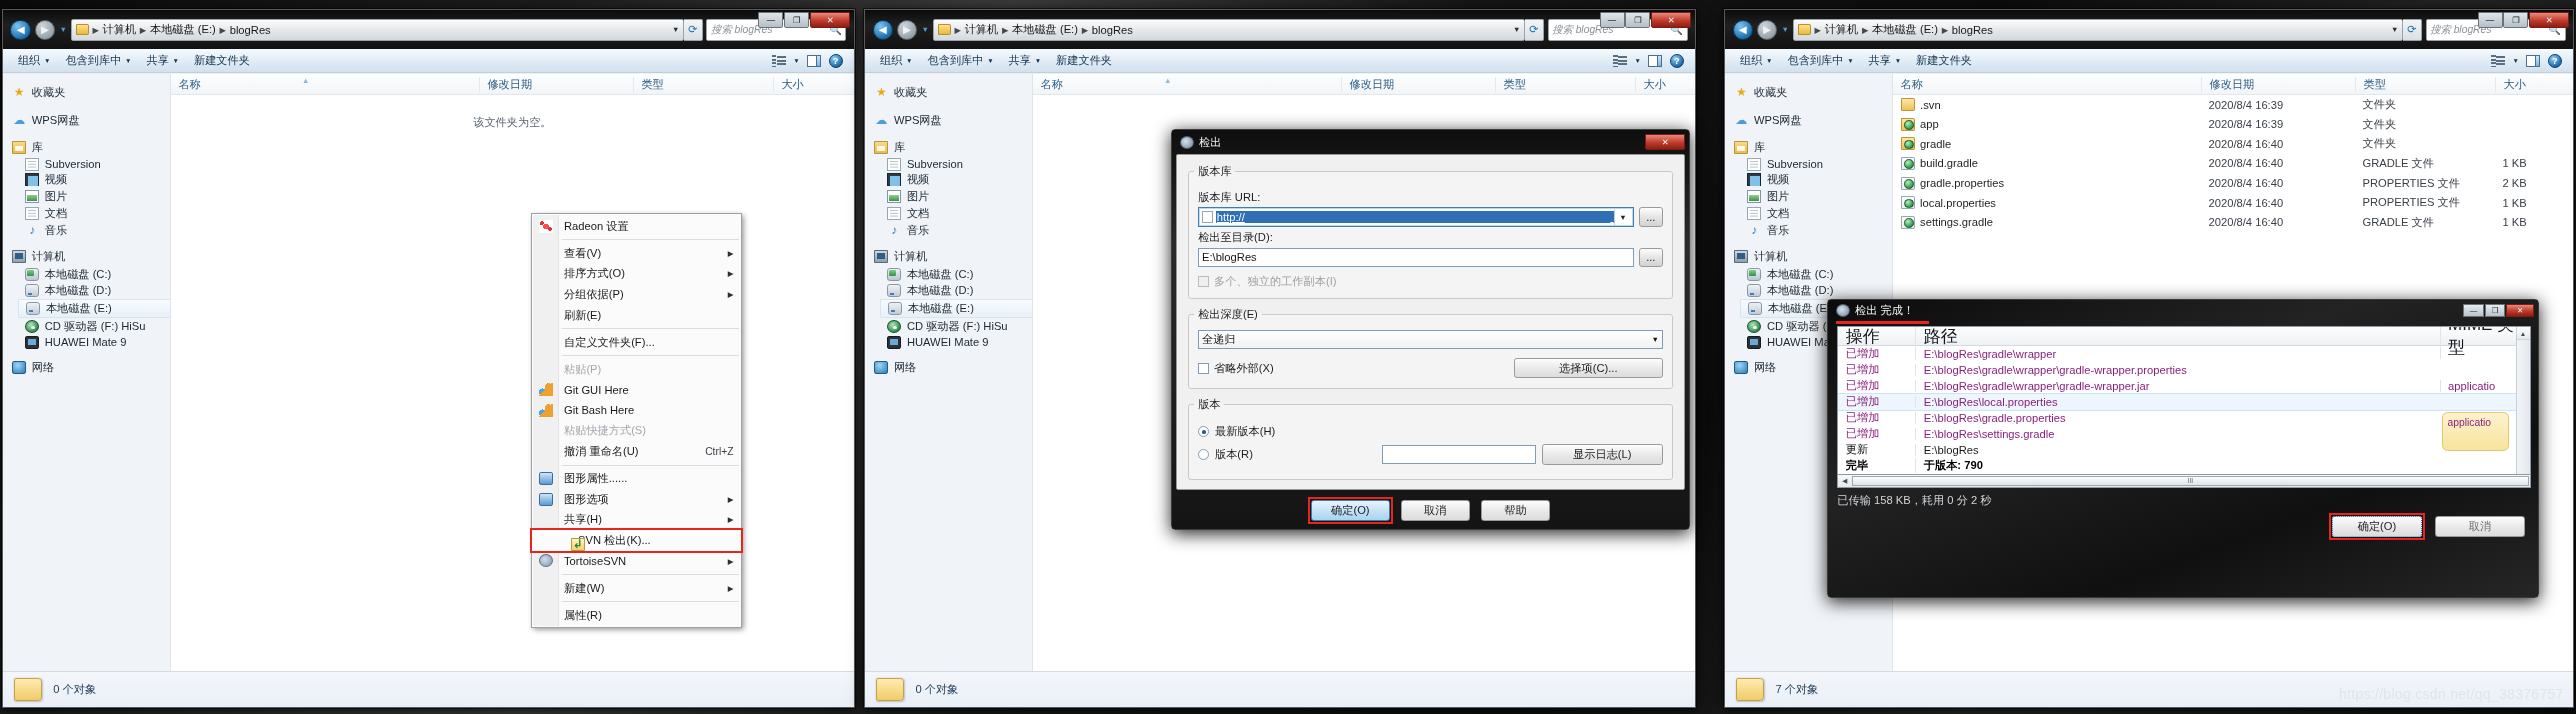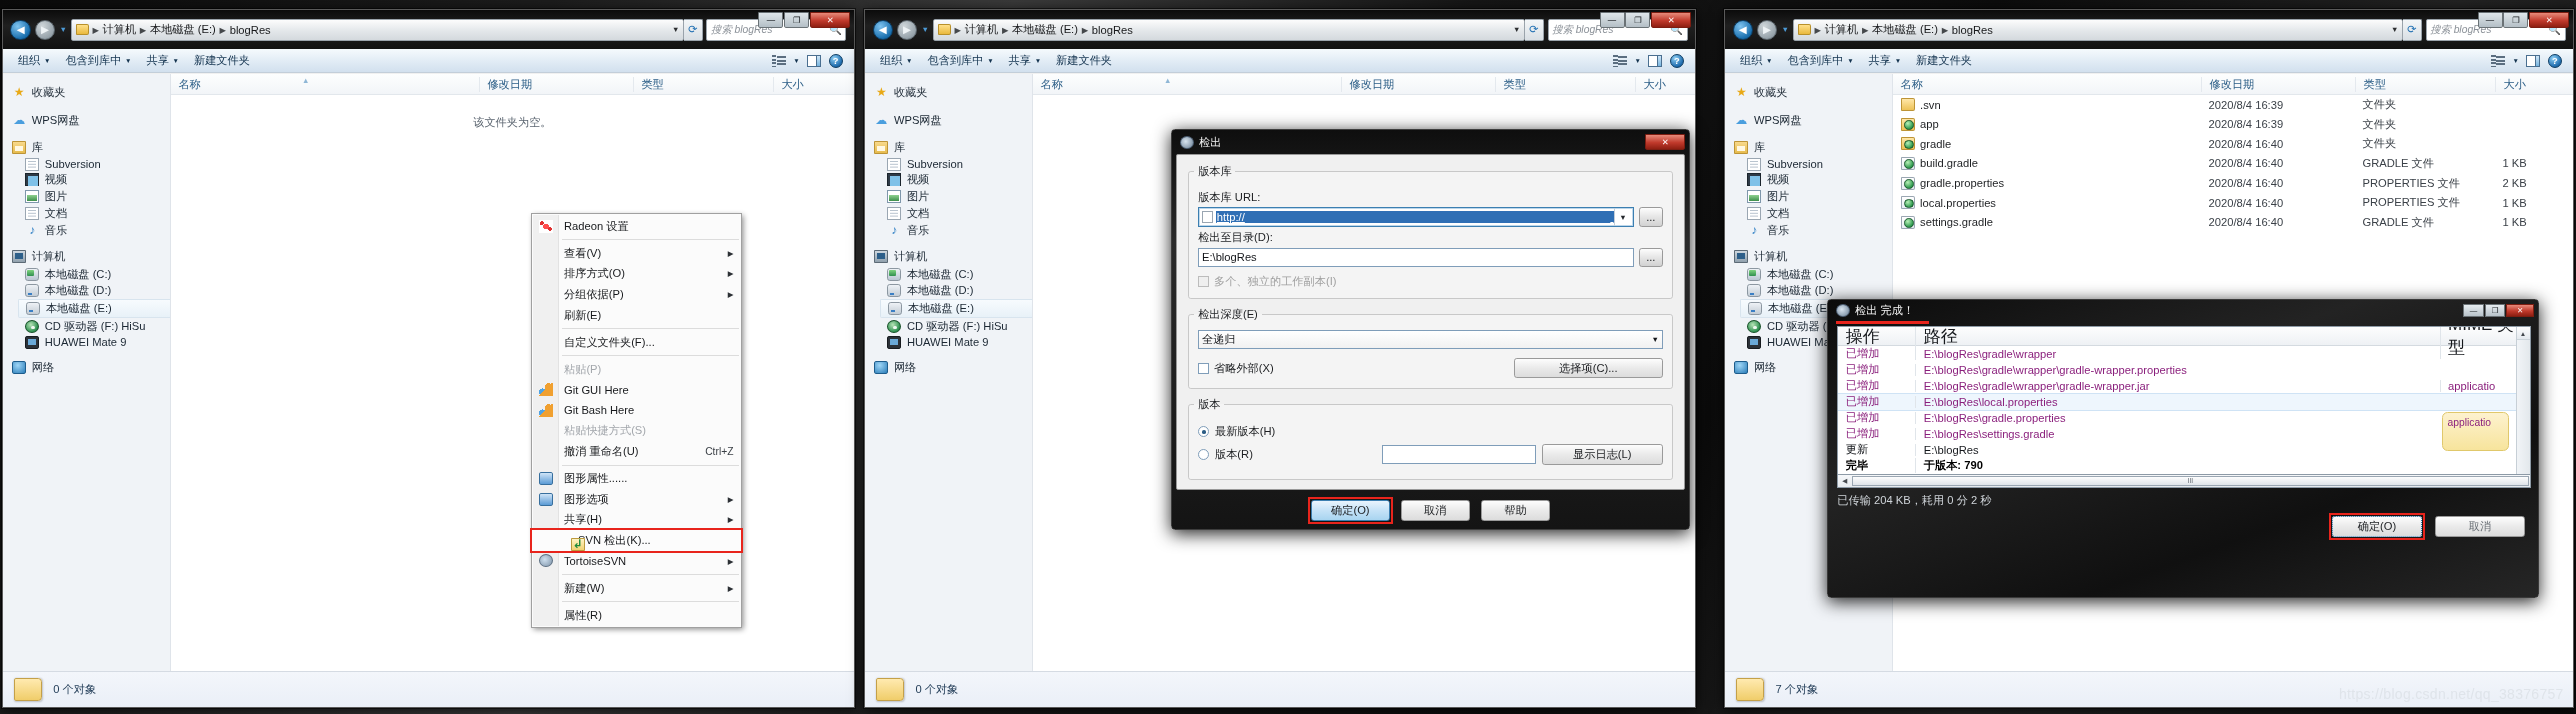--- a/index.html
+++ b/index.html
@@ -971,21 +971,21 @@
         <div class="pl-m"></div>
       </div>
       <div class="mimetag">applicatio</div>
     </div>
 
     <div class="pscroll-h">
       <div class="lb">◀</div>
       <div class="thumb">III</div>
     </div>
 
-    <div class="pmsg">已传输 204 KB，耗用 0 分 2 秒</div>
+    <div class="pmsg">已传输 158 KB，耗用 0 分 2 秒</div>
 
     <div class="pdlg-actions">
       <div class="hlbox">
         <div class="btn" style="border:0.9px dotted #2a6fa8;min-width:90px;">确定(O)</div>
       </div>
       <div class="btn" style="min-width:90px;color:#6a7076;">取消</div>
     </div>
   </div>
 
 </div>

